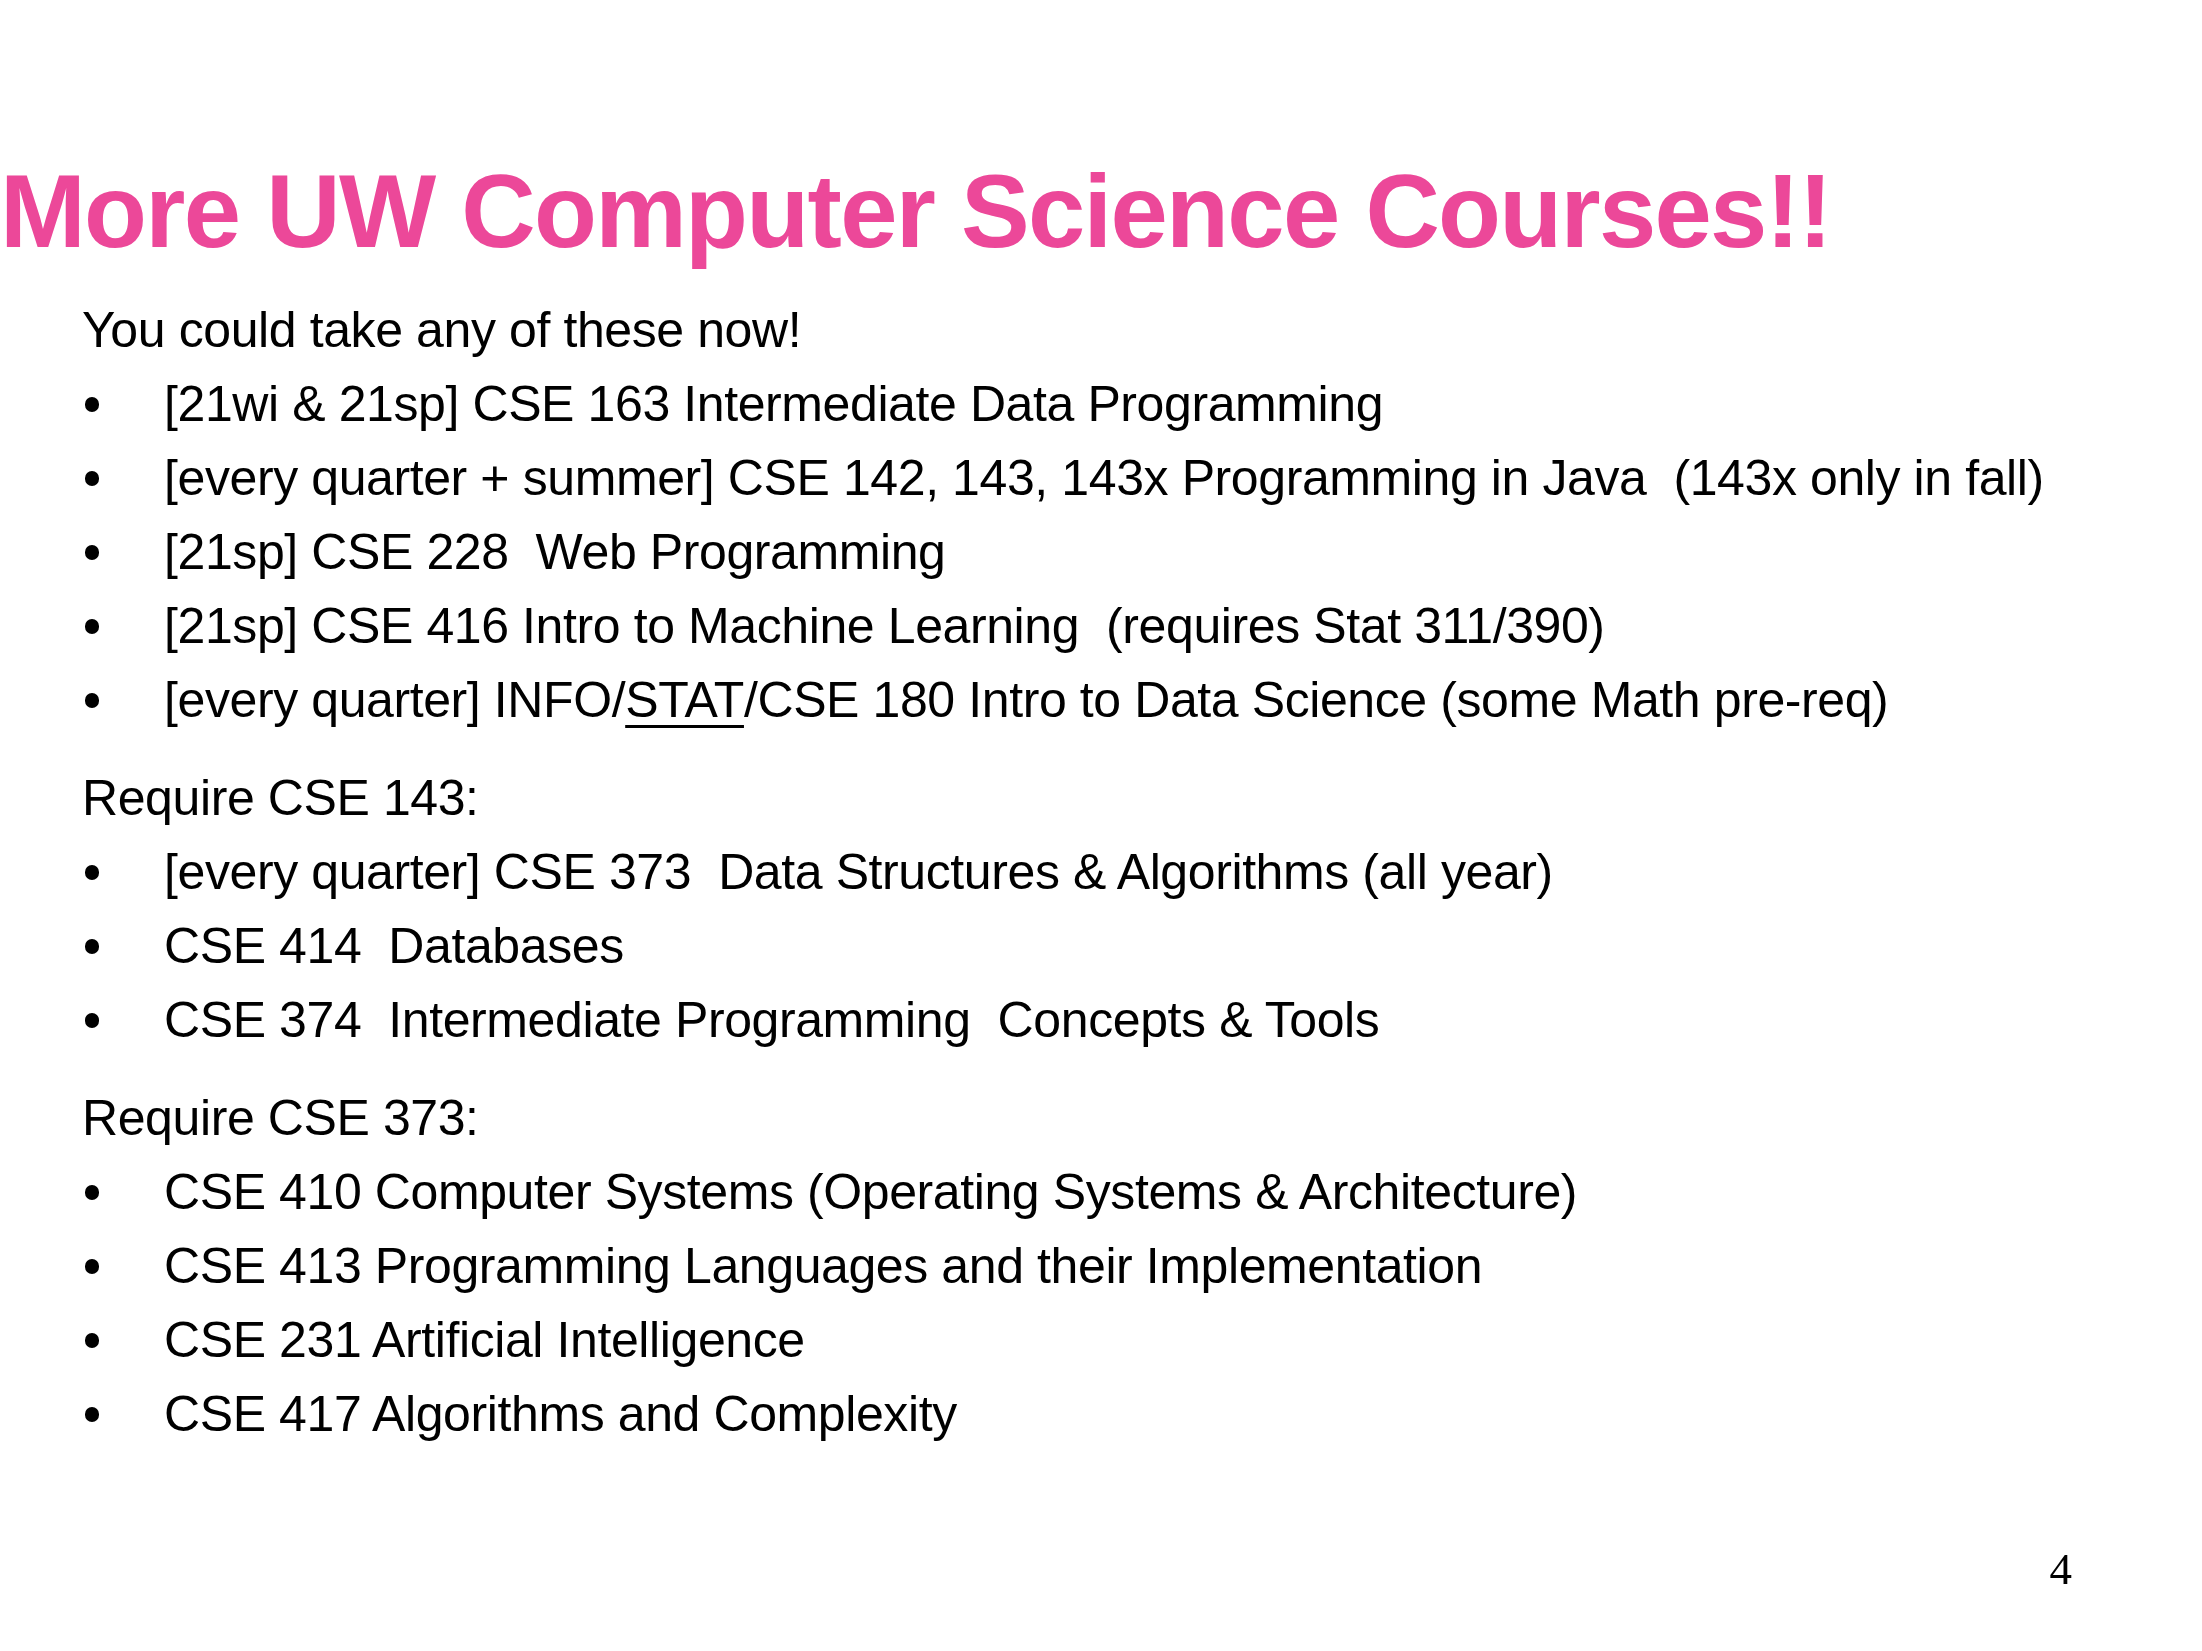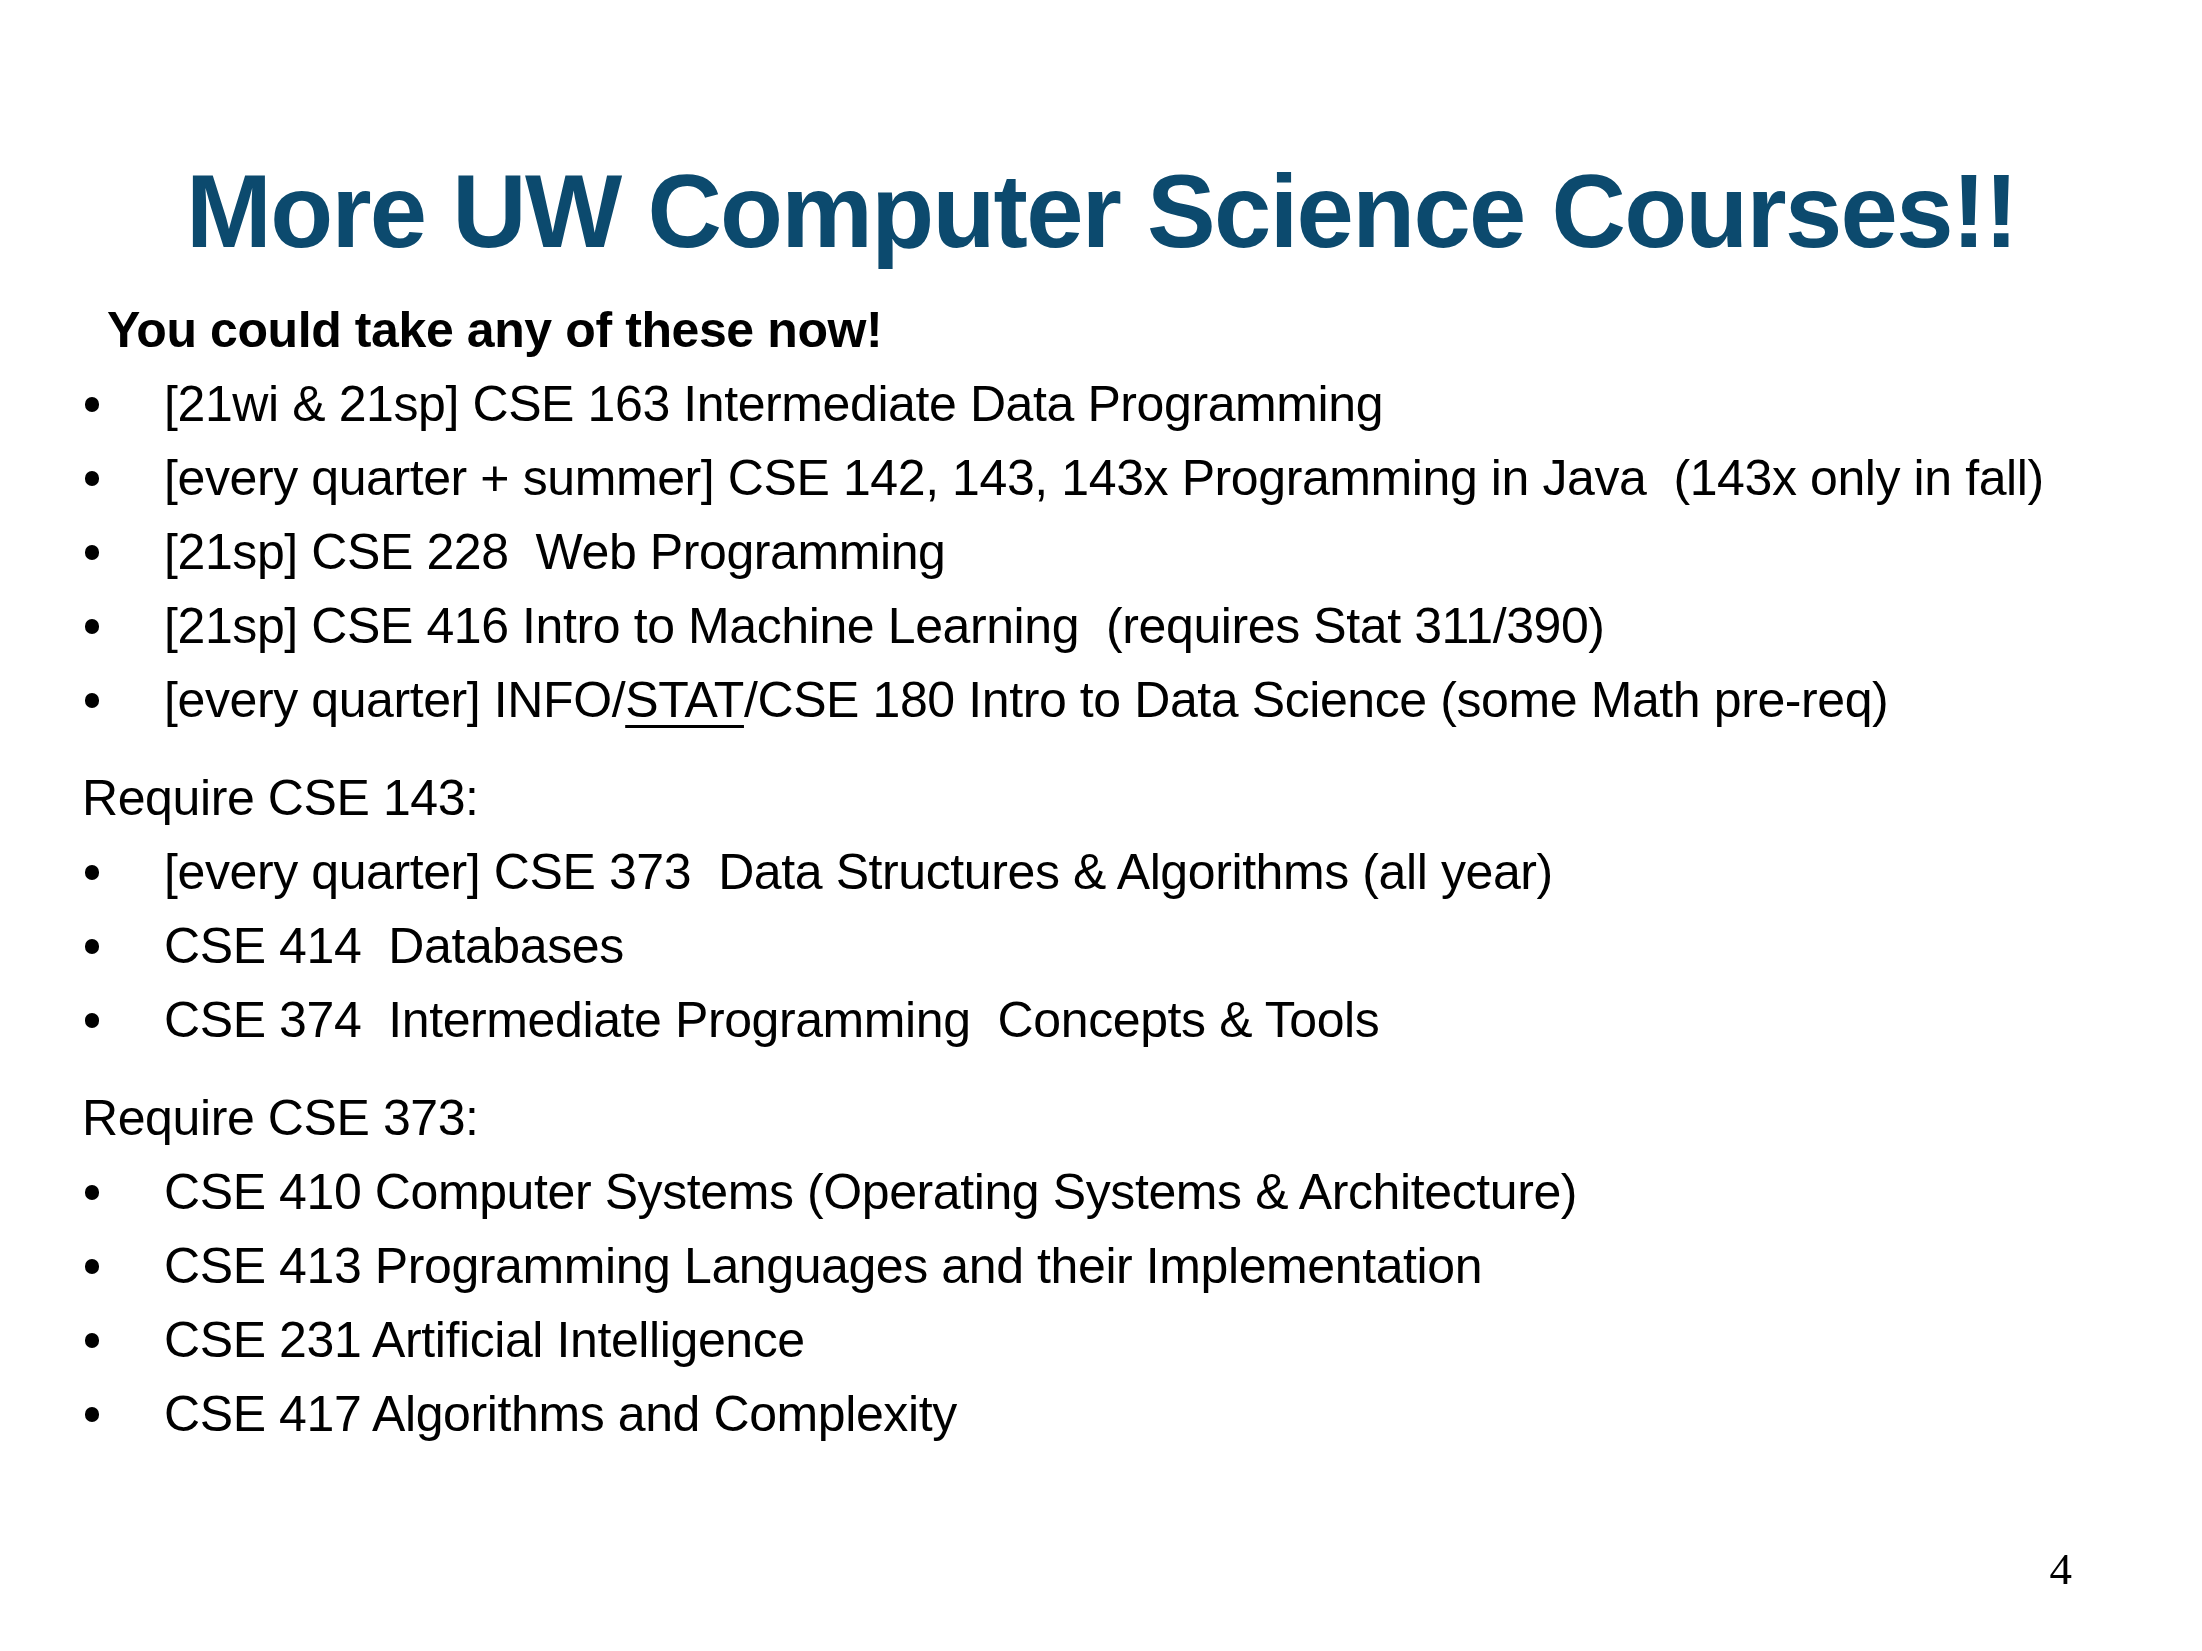--- a/index.html
+++ b/index.html
@@ -6,41 +6,40 @@
   body {
     width: 2203px; height: 1652px;
     background: #ffffff;
     font-family: "Liberation Sans", sans-serif;
     position: relative;
     overflow: hidden;
   }
   .title {
     position: absolute;
     top: 148px; left: 0; width: 2203px;
-    text-align: center;
     font-weight: bold;
     font-size: 103px;
     letter-spacing: -1.7px;
     line-height: 1.25;
-    color: #0c4a6e;
+    color: #ec4899;
   }
   .content {
     position: absolute;
     left: 82px; top: 293px; width: 2091px;
   }
   .line {
     position: relative;
     height: 74px;
     line-height: 74px;
     font-size: 50px;
     letter-spacing: -0.4px;
     color: #000000;
     white-space: pre;
   }
-  .line.header-bold { font-weight: bold; margin-left: 25px; }
+  .line.header-bold { font-weight: normal; }
   .line.bullet { padding-left: 82px; }
   .dot {
     position: absolute;
     left: 2.6px; top: 50%;
     width: 14.6px; height: 14.6px;
     margin-top: -6.9px;
     border-radius: 50%;
     background: #000000;
   }
   .seg-b { font-weight: normal; }

